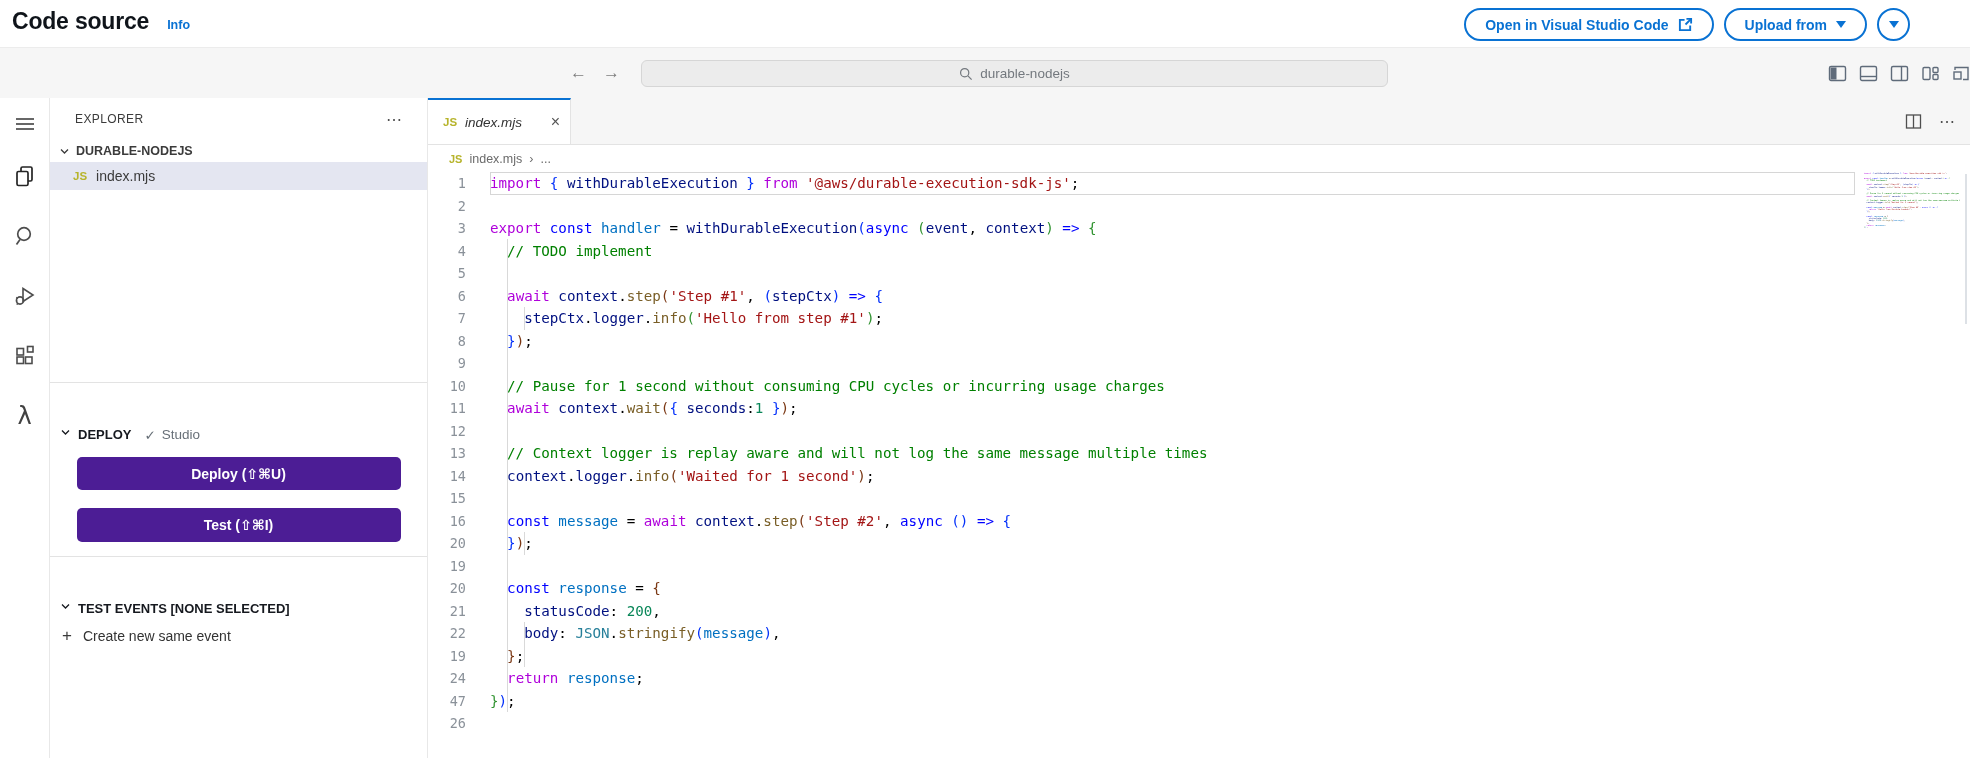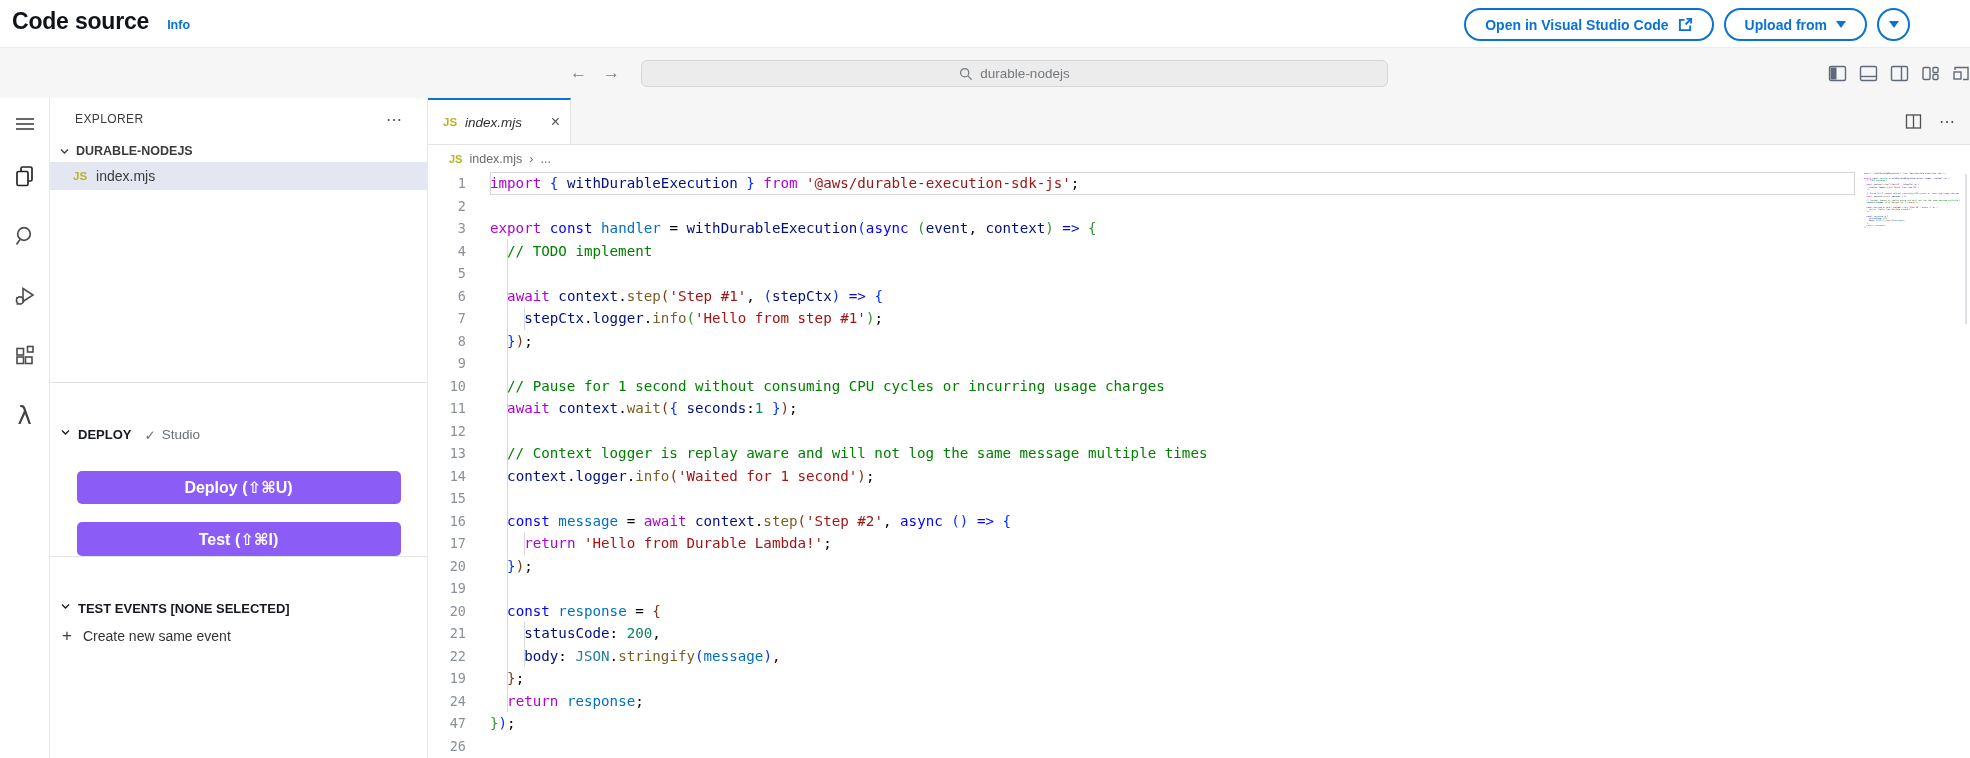--- a/index.html
+++ b/index.html
@@ -53,23 +53,23 @@
   .tree-section { height:22px; display:flex; align-items:center; gap:6px; padding-left:9px;
     font-size:12.5px; font-weight:bold; color:#3b3b3b; cursor:pointer; }
   .file-row { height:28px; display:flex; align-items:center; gap:9px; padding-left:23px;
     background:#e4e6f1; font-size:14px; color:#3b3b3b; cursor:pointer; }
   .js-badge { color:#b7b42c; font-weight:bold; font-size:11.5px; }
   .sidebar-spacer { flex:1; }
   .deploy-section { border-top:1px solid #e3e3e3; height:174px; flex:0 0 174px; padding-top:9px; }
   .section-header { display:flex; align-items:flex-start; gap:7px; padding-left:10px;
     font-size:13px; font-weight:bold; color:#16191f; cursor:pointer;margin-top:35px; }
   .deploy-status { font-weight:normal; font-size:13.5px; color:#687078; margin-left:6px; display:flex; gap:6px; }
-  .primary-btn { display:block; width:324px; height:33px; margin:28px auto 0 auto;
-    background:#8b5cf6; border:none; border-radius:5px; color:#fff; font-weight:bold;
-    font-size:16px; font-family:"Liberation Sans","DejaVu Sans",sans-serif; cursor:pointer; }
+  .primary-btn { display:block; width:324px; height:33px; margin:14px auto 0 auto;
+    background:#4c1d95; border:none; border-radius:5px; color:#fff; font-weight:bold;
+    font-size:14px; font-family:"Liberation Sans","DejaVu Sans",sans-serif; cursor:pointer; }
   .primary-btn.second { margin-top:18px; height:34px; }
   .test-events-section { border-top:1px solid #e3e3e3; flex:1; padding-top:9px; }
   .create-row { display:flex; align-items:center; gap:11px; padding-left:12px; margin-top:10px;
     font-size:14px; color:#333; cursor:pointer; }
   .plus { font-size:17px; color:#3a3a3a; font-weight:normal; }
   .chev { flex:0 0 auto; }
   
   .editor { flex:1; position:relative; background:#fff; min-width:0; }
   .tab-bar { height:47px; background:#f6f6f6; border-bottom:1px solid #e3e3e3; display:flex; position:relative; }
   .tab { width:143px; background:#fff; border-top:2px solid #0972d3; border-right:1px solid #e3e3e3;
@@ -275,21 +275,20 @@
             <div class="code-line"><span class="ln">7</span><span class="lt"><span style="color: rgb(0, 0, 0);">    </span><span style="color: rgb(0, 16, 128);">stepCtx</span><span style="color: rgb(0, 0, 0);">.</span><span style="color: rgb(0, 16, 128);">logger</span><span style="color: rgb(0, 0, 0);">.</span><span style="color: rgb(121, 94, 38);">info</span><span style="color: rgb(49, 147, 49);">(</span><span style="color: rgb(163, 21, 21);">'Hello from step #1'</span><span style="color: rgb(49, 147, 49);">)</span><span style="color: rgb(0, 0, 0);">;</span></span></div>
             <div class="code-line"><span class="ln">8</span><span class="lt"><span style="color: rgb(0, 0, 0);">  </span><span style="color: rgb(4, 49, 250);">}</span><span style="color: rgb(123, 56, 20);">)</span><span style="color: rgb(0, 0, 0);">;</span></span></div>
             <div class="code-line"><span class="ln">9</span><span class="lt"></span></div>
             <div class="code-line"><span class="ln">10</span><span class="lt"><span style="color: rgb(0, 128, 0);">  // Pause for 1 second without consuming CPU cycles or incurring usage charges</span></span></div>
             <div class="code-line"><span class="ln">11</span><span class="lt"><span style="color: rgb(0, 0, 0);">  </span><span style="color: rgb(175, 0, 219);">await </span><span style="color: rgb(0, 16, 128);">context</span><span style="color: rgb(0, 0, 0);">.</span><span style="color: rgb(121, 94, 38);">wait</span><span style="color: rgb(123, 56, 20);">(</span><span style="color: rgb(4, 49, 250);">{ </span><span style="color: rgb(0, 16, 128);">seconds</span><span style="color: rgb(0, 0, 0);">:</span><span style="color: rgb(9, 134, 88);">1</span><span style="color: rgb(4, 49, 250);"> }</span><span style="color: rgb(123, 56, 20);">)</span><span style="color: rgb(0, 0, 0);">;</span></span></div>
             <div class="code-line"><span class="ln">12</span><span class="lt"></span></div>
             <div class="code-line"><span class="ln">13</span><span class="lt"><span style="color: rgb(0, 128, 0);">  // Context logger is replay aware and will not log the same message multiple times</span></span></div>
             <div class="code-line"><span class="ln">14</span><span class="lt"><span style="color: rgb(0, 0, 0);">  </span><span style="color: rgb(0, 16, 128);">context</span><span style="color: rgb(0, 0, 0);">.</span><span style="color: rgb(0, 16, 128);">logger</span><span style="color: rgb(0, 0, 0);">.</span><span style="color: rgb(121, 94, 38);">info</span><span style="color: rgb(123, 56, 20);">(</span><span style="color: rgb(163, 21, 21);">'Waited for 1 second'</span><span style="color: rgb(123, 56, 20);">)</span><span style="color: rgb(0, 0, 0);">;</span></span></div>
             <div class="code-line"><span class="ln">15</span><span class="lt"></span></div>
             <div class="code-line"><span class="ln">16</span><span class="lt"><span style="color: rgb(0, 0, 0);">  </span><span style="color: rgb(0, 0, 255);">const </span><span style="color: rgb(0, 112, 193);">message</span><span style="color: rgb(0, 0, 0);"> = </span><span style="color: rgb(175, 0, 219);">await </span><span style="color: rgb(0, 16, 128);">context</span><span style="color: rgb(0, 0, 0);">.</span><span style="color: rgb(121, 94, 38);">step</span><span style="color: rgb(123, 56, 20);">(</span><span style="color: rgb(163, 21, 21);">'Step #2'</span><span style="color: rgb(0, 0, 0);">, </span><span style="color: rgb(0, 0, 255);">async </span><span style="color: rgb(4, 49, 250);">()</span><span style="color: rgb(0, 0, 255);"> =&gt; </span><span style="color: rgb(4, 49, 250);">{</span></span></div>
-            <div class="code-line"><span class="ln">17</span><span class="lt"><span style="color: rgb(0, 0, 0);">    </span><span style="color: rgb(175, 0, 219);">return </span><span style="color: rgb(163, 21, 21);">'Hello from Durable Lambda!'</span><span style="color: rgb(0, 0, 0);">;</span></span></div>
             <div class="code-line"><span class="ln">20</span><span class="lt"><span style="color: rgb(0, 0, 0);">  </span><span style="color: rgb(4, 49, 250);">}</span><span style="color: rgb(123, 56, 20);">)</span><span style="color: rgb(0, 0, 0);">;</span></span></div>
             <div class="code-line"><span class="ln">19</span><span class="lt"></span></div>
             <div class="code-line"><span class="ln">20</span><span class="lt"><span style="color: rgb(0, 0, 0);">  </span><span style="color: rgb(0, 0, 255);">const </span><span style="color: rgb(0, 112, 193);">response</span><span style="color: rgb(0, 0, 0);"> = </span><span style="color: rgb(123, 56, 20);">{</span></span></div>
             <div class="code-line"><span class="ln">21</span><span class="lt"><span style="color: rgb(0, 0, 0);">    </span><span style="color: rgb(0, 16, 128);">statusCode</span><span style="color: rgb(0, 0, 0);">: </span><span style="color: rgb(9, 134, 88);">200</span><span style="color: rgb(0, 0, 0);">,</span></span></div>
             <div class="code-line"><span class="ln">22</span><span class="lt"><span style="color: rgb(0, 0, 0);">    </span><span style="color: rgb(0, 16, 128);">body</span><span style="color: rgb(0, 0, 0);">: </span><span style="color: rgb(38, 127, 153);">JSON</span><span style="color: rgb(0, 0, 0);">.</span><span style="color: rgb(121, 94, 38);">stringify</span><span style="color: rgb(4, 49, 250);">(</span><span style="color: rgb(0, 112, 193);">message</span><span style="color: rgb(4, 49, 250);">)</span><span style="color: rgb(0, 0, 0);">,</span></span></div>
             <div class="code-line"><span class="ln">19</span><span class="lt"><span style="color: rgb(0, 0, 0);">  </span><span style="color: rgb(123, 56, 20);">}</span><span style="color: rgb(0, 0, 0);">;</span></span></div>
             <div class="code-line"><span class="ln">24</span><span class="lt"><span style="color: rgb(0, 0, 0);">  </span><span style="color: rgb(175, 0, 219);">return </span><span style="color: rgb(0, 112, 193);">response</span><span style="color: rgb(0, 0, 0);">;</span></span></div>
             <div class="code-line"><span class="ln">47</span><span class="lt"><span style="color: rgb(49, 147, 49);">}</span><span style="color: rgb(4, 49, 250);">)</span><span style="color: rgb(0, 0, 0);">;</span></span></div>
             <div class="code-line"><span class="ln">26</span><span class="lt"></span></div>
           </div>

